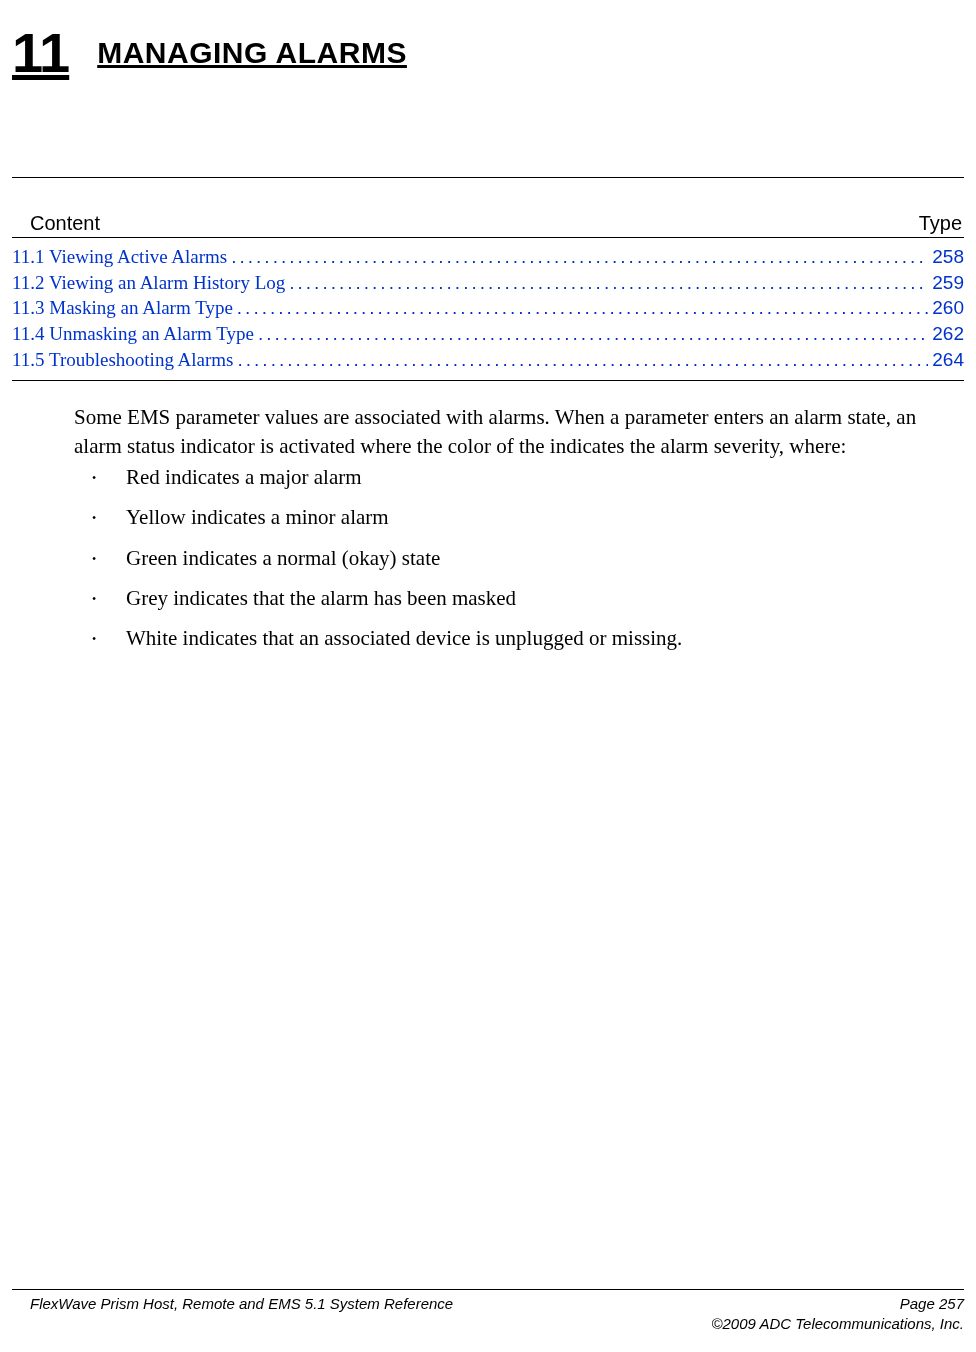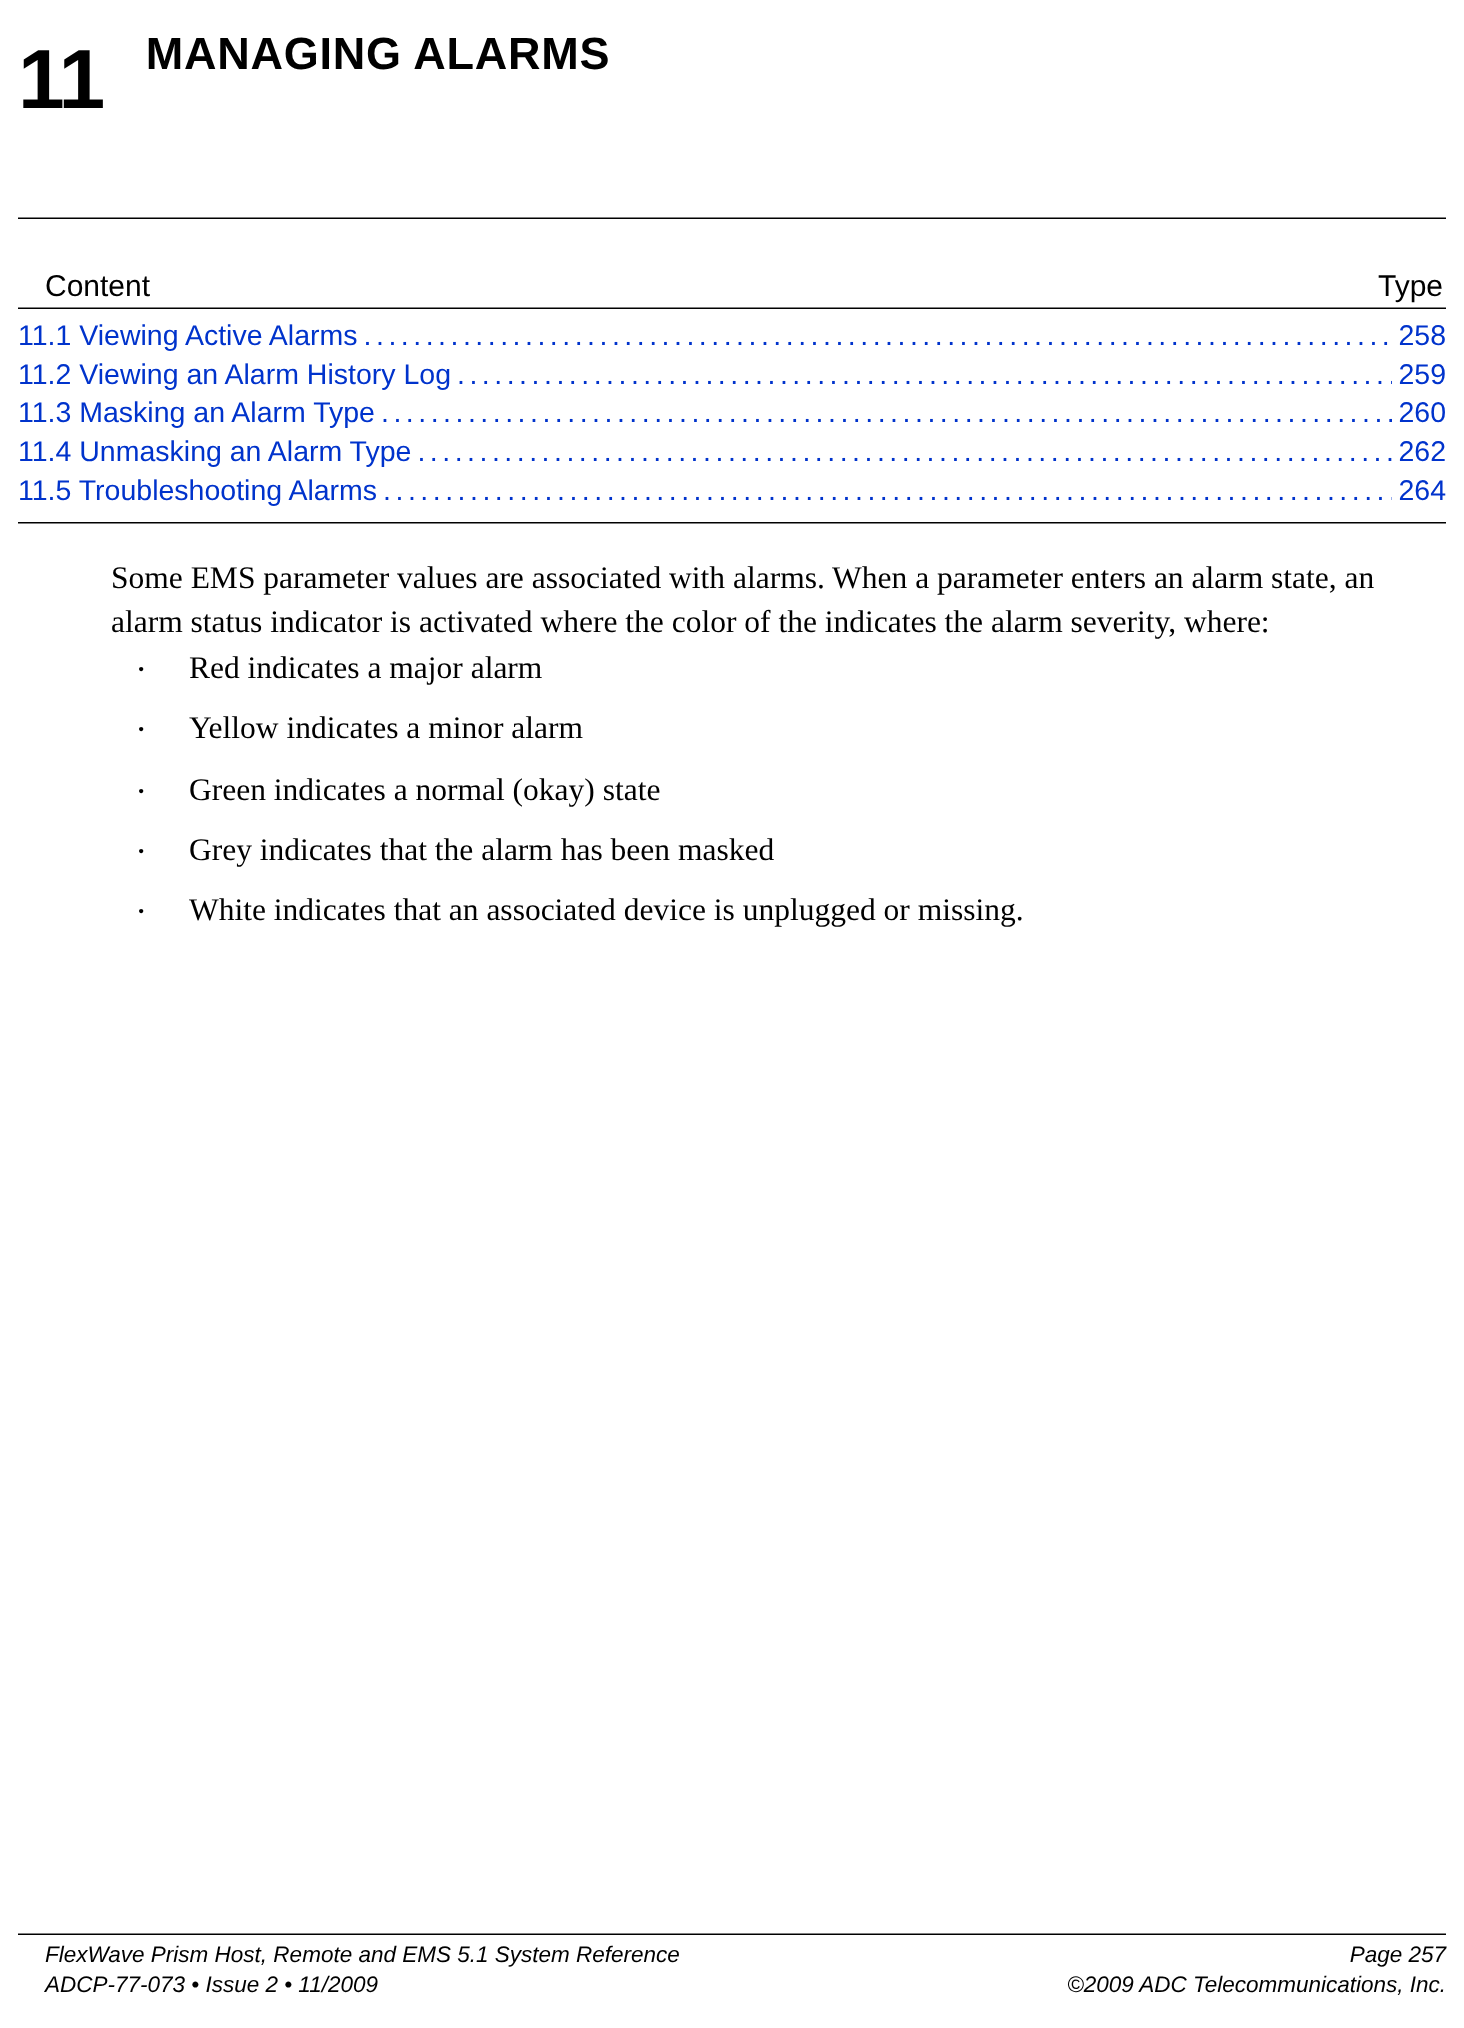--- a/index.html
+++ b/index.html
@@ -10,22 +10,23 @@
       color: #000;
       font-family: Georgia, 'Times New Roman', serif;
       position: relative;
       padding: 0;
     }
     .page-content {
       padding: 20px 12px 0 12px;
     }
     .chapter-header {
       display: flex;
-      align-items: flex-start;
-      margin-bottom: 60px;
+      align-items: center;
+      margin-bottom: 92px;
+      text-decoration: underline;
     }
     .chapter-number {
       font-family: Verdana, Arial, sans-serif;
       font-size: 56px;
       font-weight: 900;
       letter-spacing: -1px;
       margin-right: 28px;
     }
     .chapter-title {
       font-family: Verdana, Geneva, sans-serif;
@@ -54,21 +55,21 @@
     }
     .toc-row {
       display: flex;
       align-items: baseline;
       font-family: Verdana, Geneva, sans-serif;
       font-size: 19px;
       color: #0033cc;
       line-height: 1.35;
       white-space: nowrap;
     }
-    .toc-label { flex: 0 0 auto; }
+    .toc-label { flex: 0 0 auto; font-family: Liberation Serif, serif; }
     .toc-dots {
       flex: 1 1 auto;
       overflow: hidden;
       margin: 0 4px;
       letter-spacing: 3px;
     }
     .toc-dots::after { content: "...................................................................................................................."; }
     .toc-page { flex: 0 0 auto; }
     .body-text {
       font-family: Georgia, 'Times New Roman', serif;
@@ -168,19 +169,18 @@
     <li>Yellow indicates a minor alarm</li>
     <li>Green indicates a normal (okay) state</li>
     <li>Grey indicates that the alarm has been masked</li>
     <li>White indicates that an associated device is unplugged or missing.</li>
   </ul>
 </div>
 
 <div class="page-footer">
   <div class="footer-left">
     <span>FlexWave Prism Host, Remote and EMS 5.1 System Reference</span>
-    <span>ADCP-77-073  •  Issue 2  •  11/2009</span>
   </div>
   <div class="footer-right">
     <span>Page 257</span>
     <span class="footer-copy">©2009 ADC Telecommunications, Inc.</span>
   </div>
 </div>
 
 </body></html>

